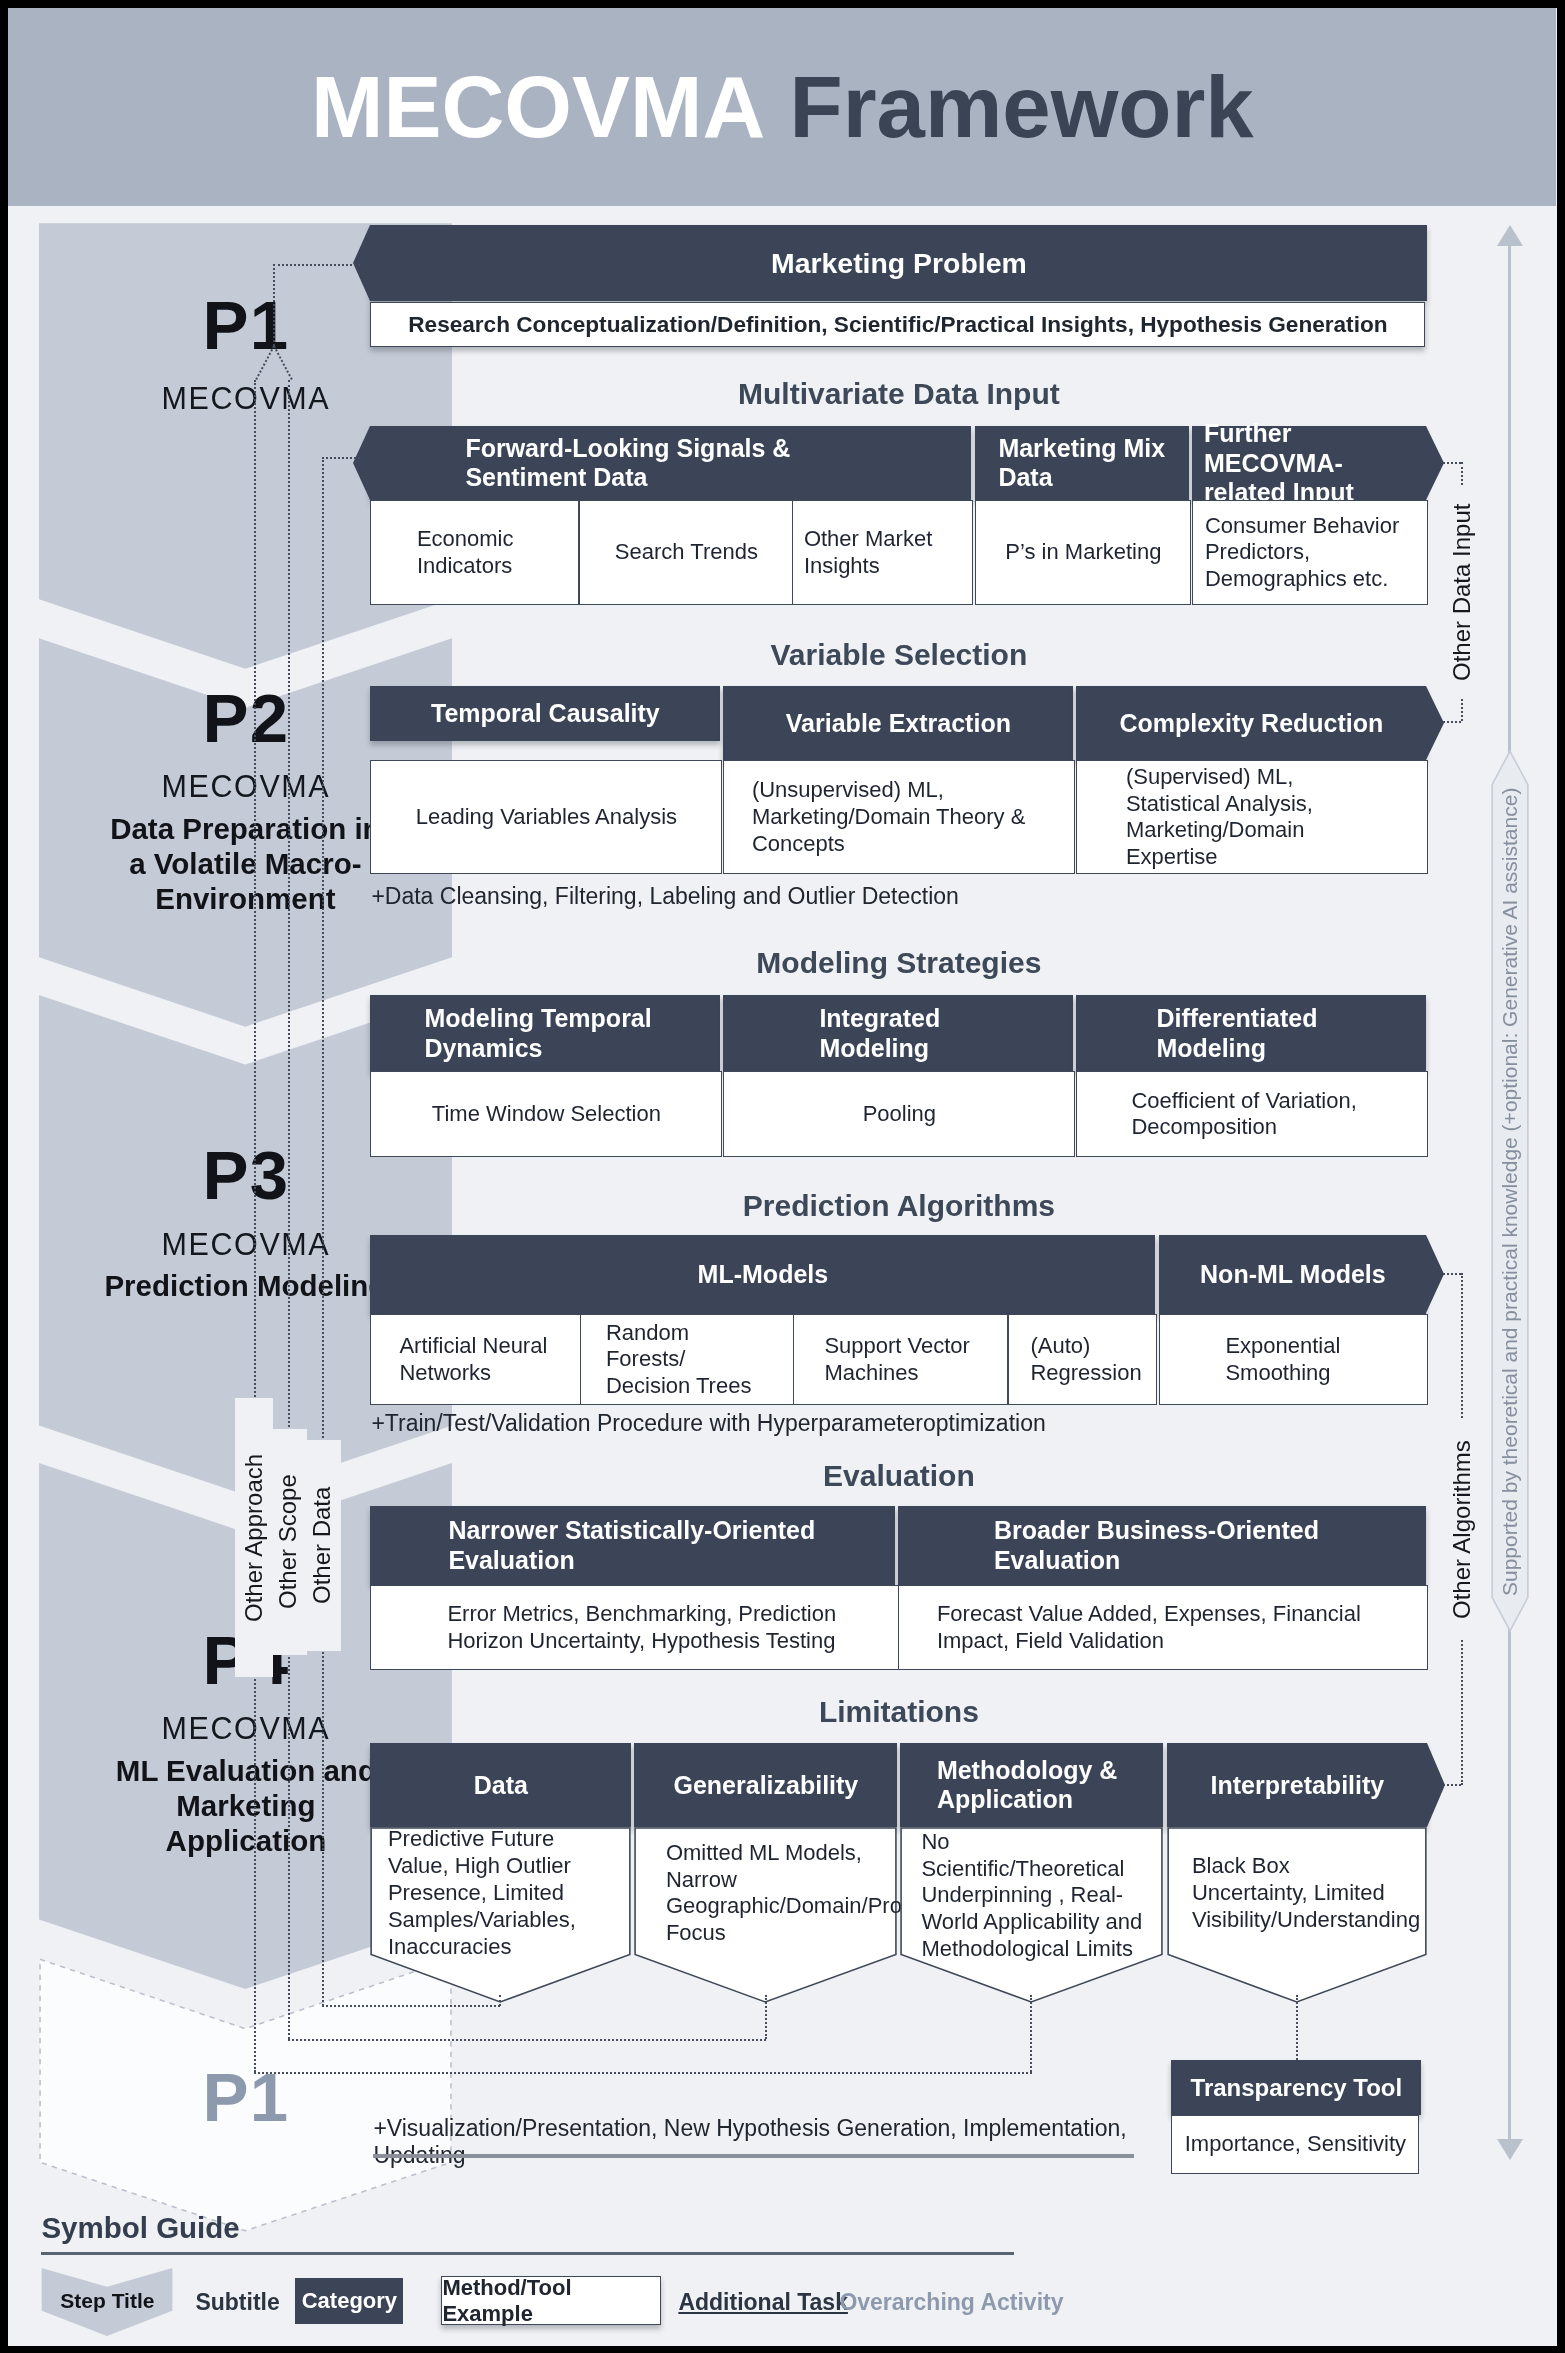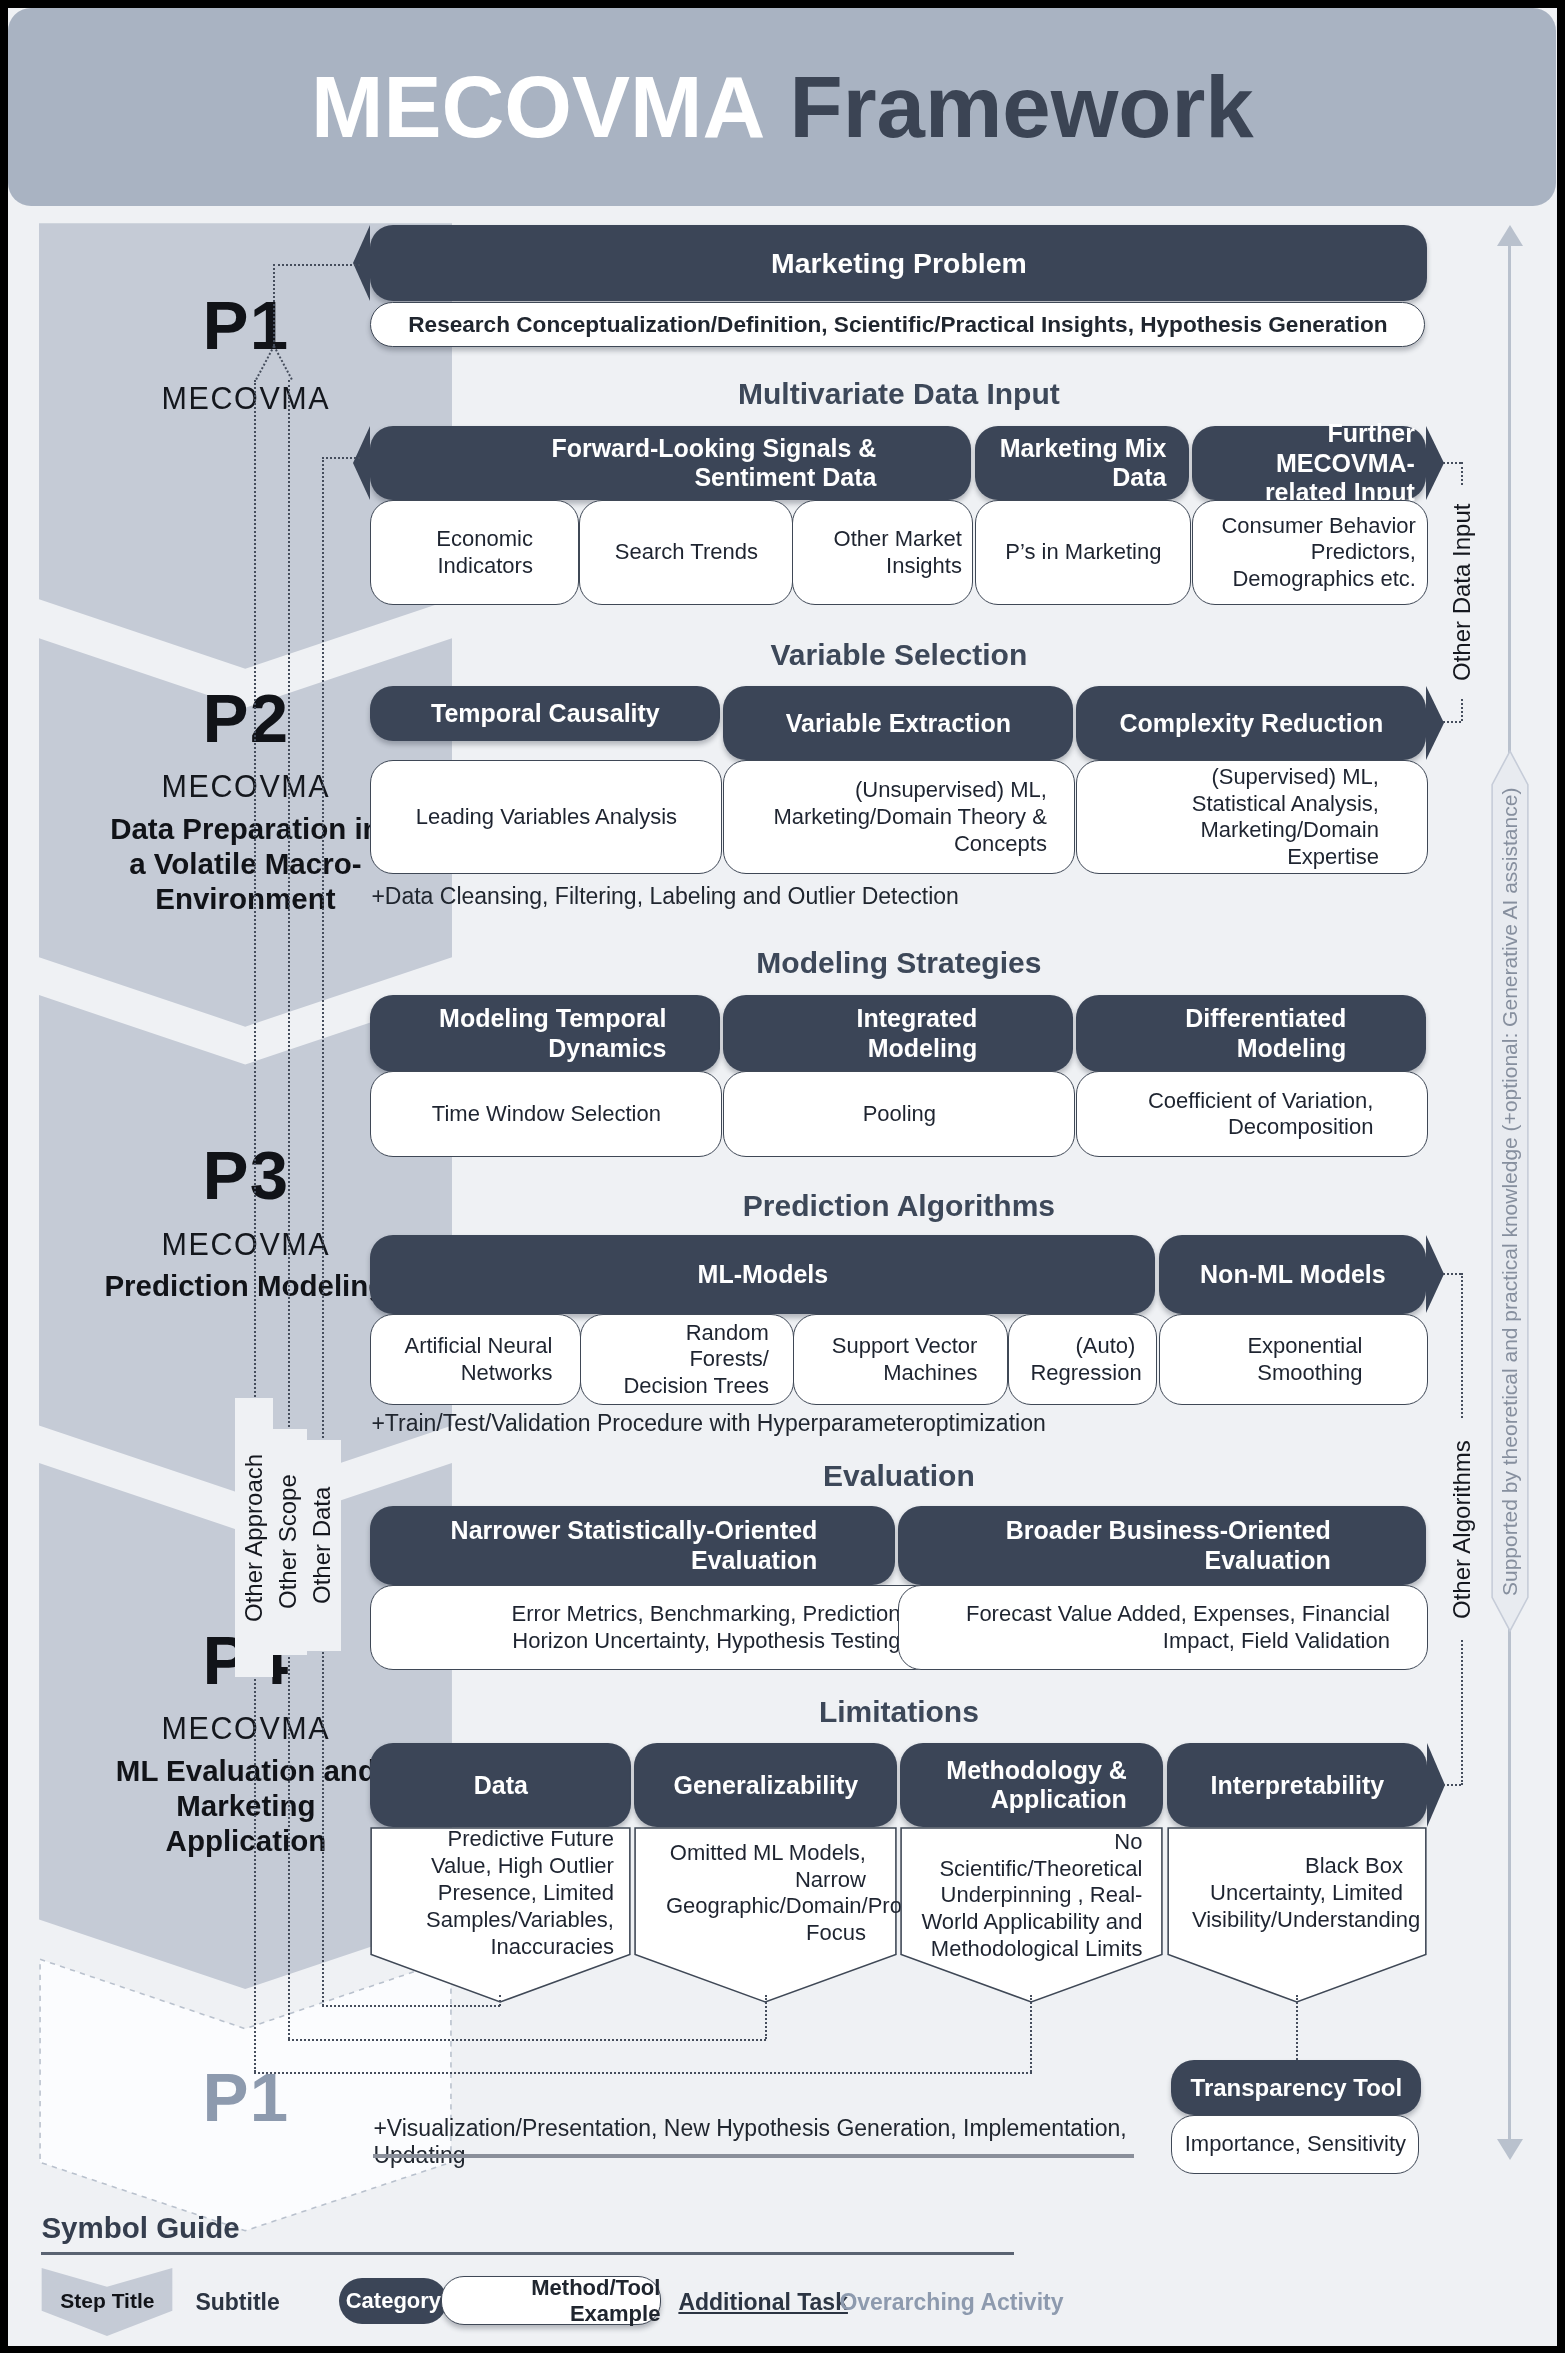--- a/index.html
+++ b/index.html
@@ -3,21 +3,21 @@
 <meta charset="utf-8">
 <style>
   html,body{margin:0;padding:0;background:#ffffff;}
   #stage{
     position:relative;width:1565px;height:2354px;background:#000;
     font-family:"Liberation Sans","DejaVu Sans",sans-serif;overflow:hidden;
   }
   #inner{position:absolute;left:8.4px;top:8.4px;right:8.4px;bottom:8.4px;background:#eff1f4;}
   .abs{position:absolute;}
   .dark{background:#3b4557;color:#ffffff;}
-  .flex{display:flex;align-items:center;justify-content:center;text-align:right;border-radius:23px;}
+  .flex{display:flex;align-items:center;justify-content:center;text-align:left;}
   .shadow{box-shadow:0 3.7px 5.3px rgba(40,45,60,.30);}
   .whitebox{background:#ffffff;border:1.6px solid #3f4856;color:#20262f;}
   .heading{color:#3d4859;font-weight:800;font-size:30px;text-align:center;}
   .hdr-txt{font-weight:700;font-size:25px;line-height:1.18;}
   .cell-txt{font-size:22px;line-height:1.22;color:#1e2430;}
   .task{font-size:23px;color:#20262f;}
   .tip-left::before{content:"";position:absolute;right:100%;top:0;
     border-top:var(--hh) solid transparent;border-bottom:var(--hh) solid transparent;
     border-right:17px solid #3b4557;}
   .tip-right::after{content:"";position:absolute;left:100%;top:0;
@@ -314,21 +314,21 @@
   <div class="abs" style="left:33px;top:2203px;font-size:29.5px;font-weight:800;color:#353e4e;">Symbol Guide</div>
   <div class="abs" style="left:33px;top:2244px;width:973px;height:2.6px;background:#5a6372;"></div>
 
   <div class="abs" style="left:33px;top:2260px;width:132px;height:69px;">
     <svg width="132" height="69" viewBox="0 0 250 132">
           <polygon points="0,0 125,36 250,0 250,82 125,130 0,82" fill="#c5cbd6"></polygon>
         </svg>
     <div class="abs" style="left:0;top:21px;width:100%;text-align:center;font-size:21px;font-weight:800;color:#111318;">Step Title</div>
   </div>
   <div class="abs" style="left:187px;top:2281px;font-size:23px;font-weight:800;color:#2b3442;">Subtitle</div>
-  <div class="abs dark flex" style="left:287px;top:2270px;width:108px;height:46px;margin-left:44px;">
+  <div class="abs dark flex" style="left:287px;top:2270px;width:108px;height:46px;">
     <span style="font-size:22px;font-weight:700;">Category</span>
   </div>
   <div class="abs whitebox flex shadow" style="left:433px;top:2268px;width:218px;height:47px;">
     <span style="font-size:22px;font-weight:600;">Method/Tool Example</span>
   </div>
   <div class="abs" style="left:670px;top:2281px;font-size:23px;font-weight:800;color:#2b3442;text-decoration:underline;">Additional Task</div>
   <div class="abs" style="left:831px;top:2281px;font-size:23px;font-weight:700;color:#8d9aae;">Overarching Activity</div>
 
 </div>
 </div>

